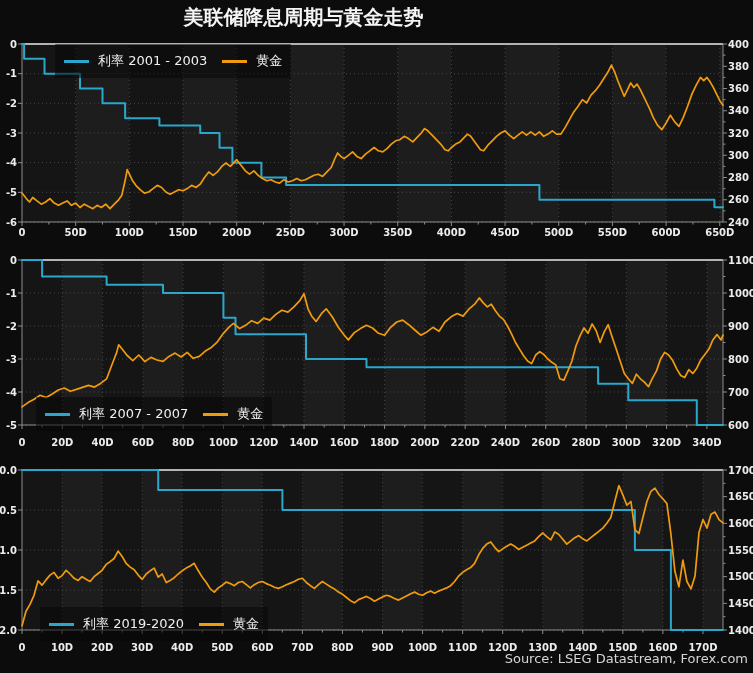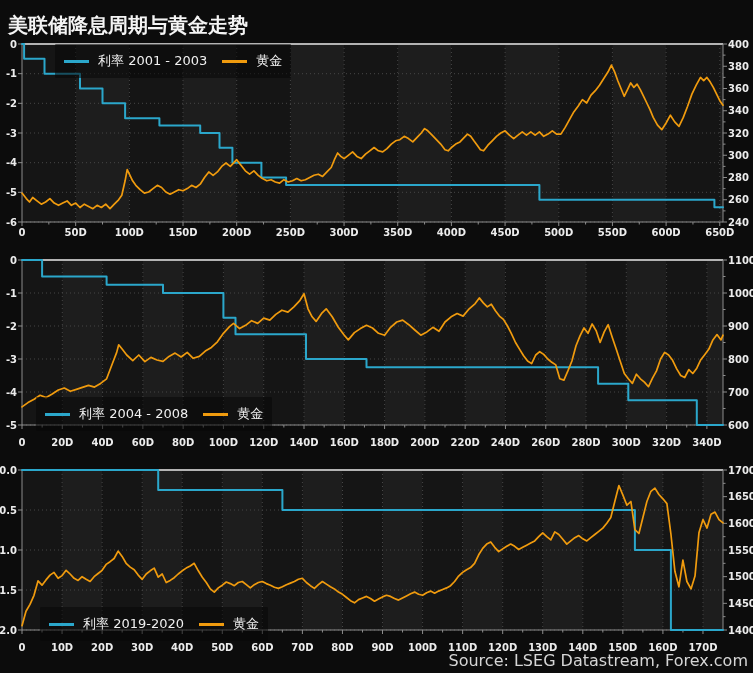--- a/index.html
+++ b/index.html
@@ -1,27 +1,27 @@
 <!DOCTYPE html>
 <html><head>
 <meta charset="utf-8">
 <style>
   html,body{margin:0;padding:0;}
   body{width:753px;height:673px;background:#0c0c0c;position:relative;overflow:hidden;
        font-family:"DejaVu Sans","Liberation Sans",sans-serif;}
   #stage{position:absolute;inset:0;}
-  .page-title{position:absolute;top:3px;left:0;width:607px;
-       font-size:20px;line-height:28px;font-weight:bold;color:#f4f4f4;margin:8px;}
+  .page-title{position:absolute;top:3px;left:0;width:607px;text-align:center;
+       font-size:20px;line-height:28px;font-weight:bold;color:#f4f4f4;margin:0;}
   svg{position:absolute;top:0;left:0;}
   .legend{position:absolute;display:flex;align-items:center;gap:15px;
        background:rgba(8,8,8,0.55);padding:8px 9px;border-radius:1px;}
   .legend-item{display:flex;align-items:center;gap:9px;}
   .swatch{display:inline-block;width:25px;height:3px;}
   .legend-label{font-size:13px;color:#f0f0f0;white-space:nowrap;}
-  .source{position:absolute;top:651px;right:5px;font-size:16px;color:#d6d6d6;}
+  .source{position:absolute;top:651px;right:5px;font-size:13px;color:#d6d6d6;}
 </style>
 </head>
 <body>
 
 <div id="stage">
   <h1 class="page-title">美联储降息周期与黄金走势</h1>
   <svg id="plot" width="753" height="673">
       <rect x="22.0" y="44" width="53.7" height="178" fill="#151515"></rect>
       <rect x="75.7" y="44" width="53.7" height="178" fill="#1d1d1d"></rect>
       <rect x="129.4" y="44" width="53.7" height="178" fill="#151515"></rect>
@@ -406,21 +406,21 @@
         <span class="legend-label">利率 2001 - 2003</span>
       </div>
       <div class="legend-item">
         <span class="swatch" style="background: rgb(240, 155, 14);"></span>
         <span class="legend-label">黄金</span>
       </div>
     </div>
     <div class="legend" style="left: 36px; top: 397px;">
       <div class="legend-item">
         <span class="swatch" style="background: rgb(43, 167, 203);"></span>
-        <span class="legend-label">利率 2004 - 2008</span>
+        <span class="legend-label">利率 2007 - 2007</span>
       </div>
       <div class="legend-item">
         <span class="swatch" style="background: rgb(240, 155, 14);"></span>
         <span class="legend-label">黄金</span>
       </div>
     </div>
     <div class="legend" style="left: 40px; top: 607px; justify-content: flex-end;">
       <div class="legend-item">
         <span class="swatch" style="background: rgb(43, 167, 203);"></span>
         <span class="legend-label">利率 2019-2020</span>

